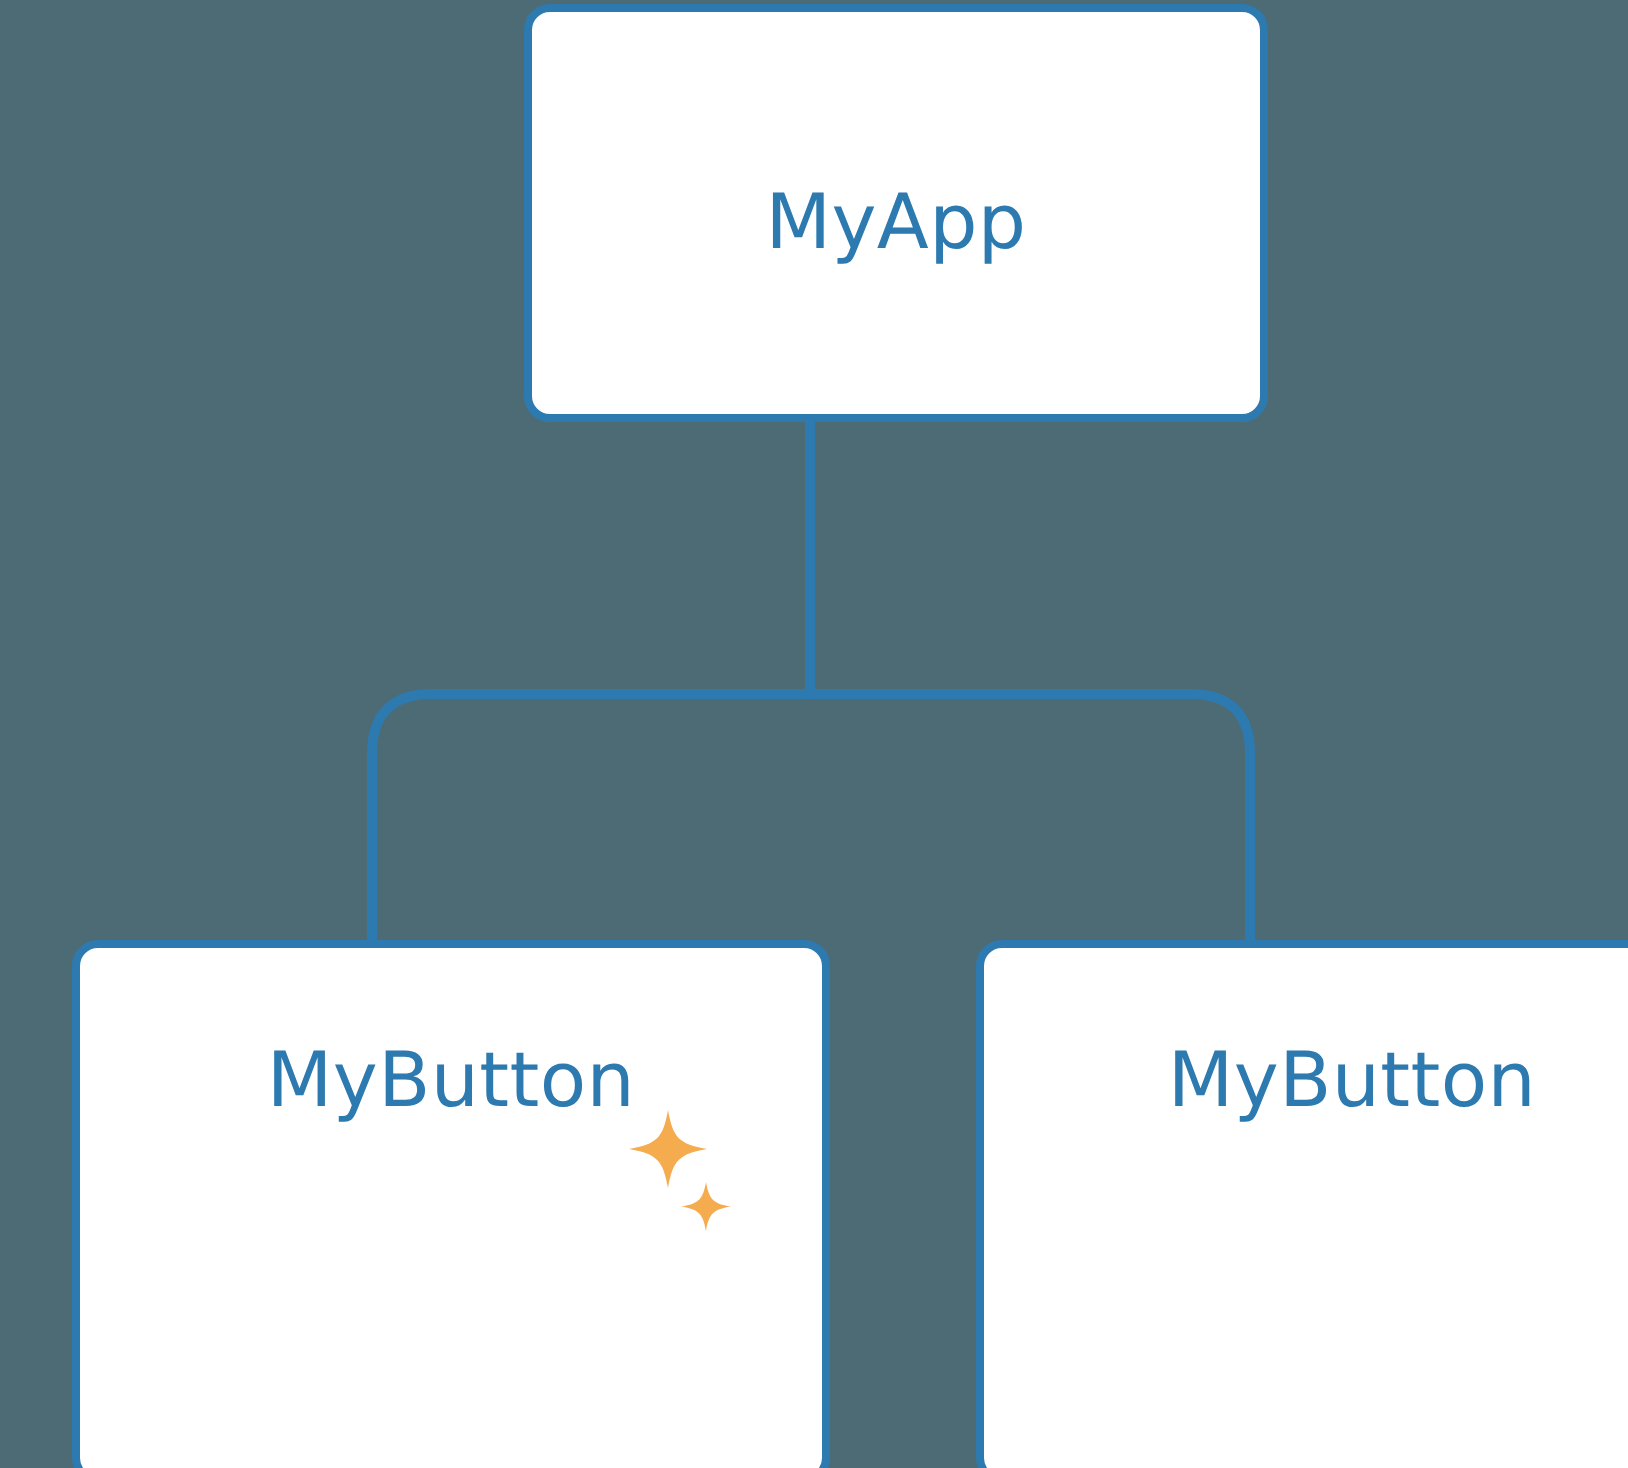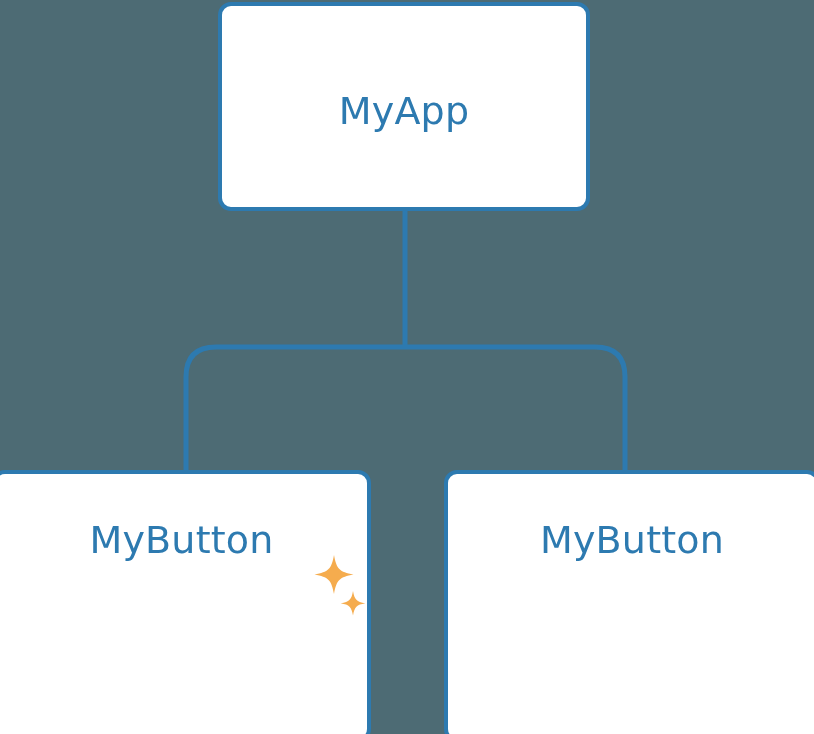--- a/index.html
+++ b/index.html
@@ -33,20 +33,21 @@
   }
 
   
   .card {
     position: absolute;
     background: #ffffff;
     border: 4px solid #2d7ab0;
     border-radius: 13px;
     box-sizing: border-box;
     z-index: 2;
+    margin-left: 44px;
   }
 
   .card-root {
     left: 218px;
     top: 2px;
     width: 372px;
     height: 209px;
   }
 
   .card-child-left {

